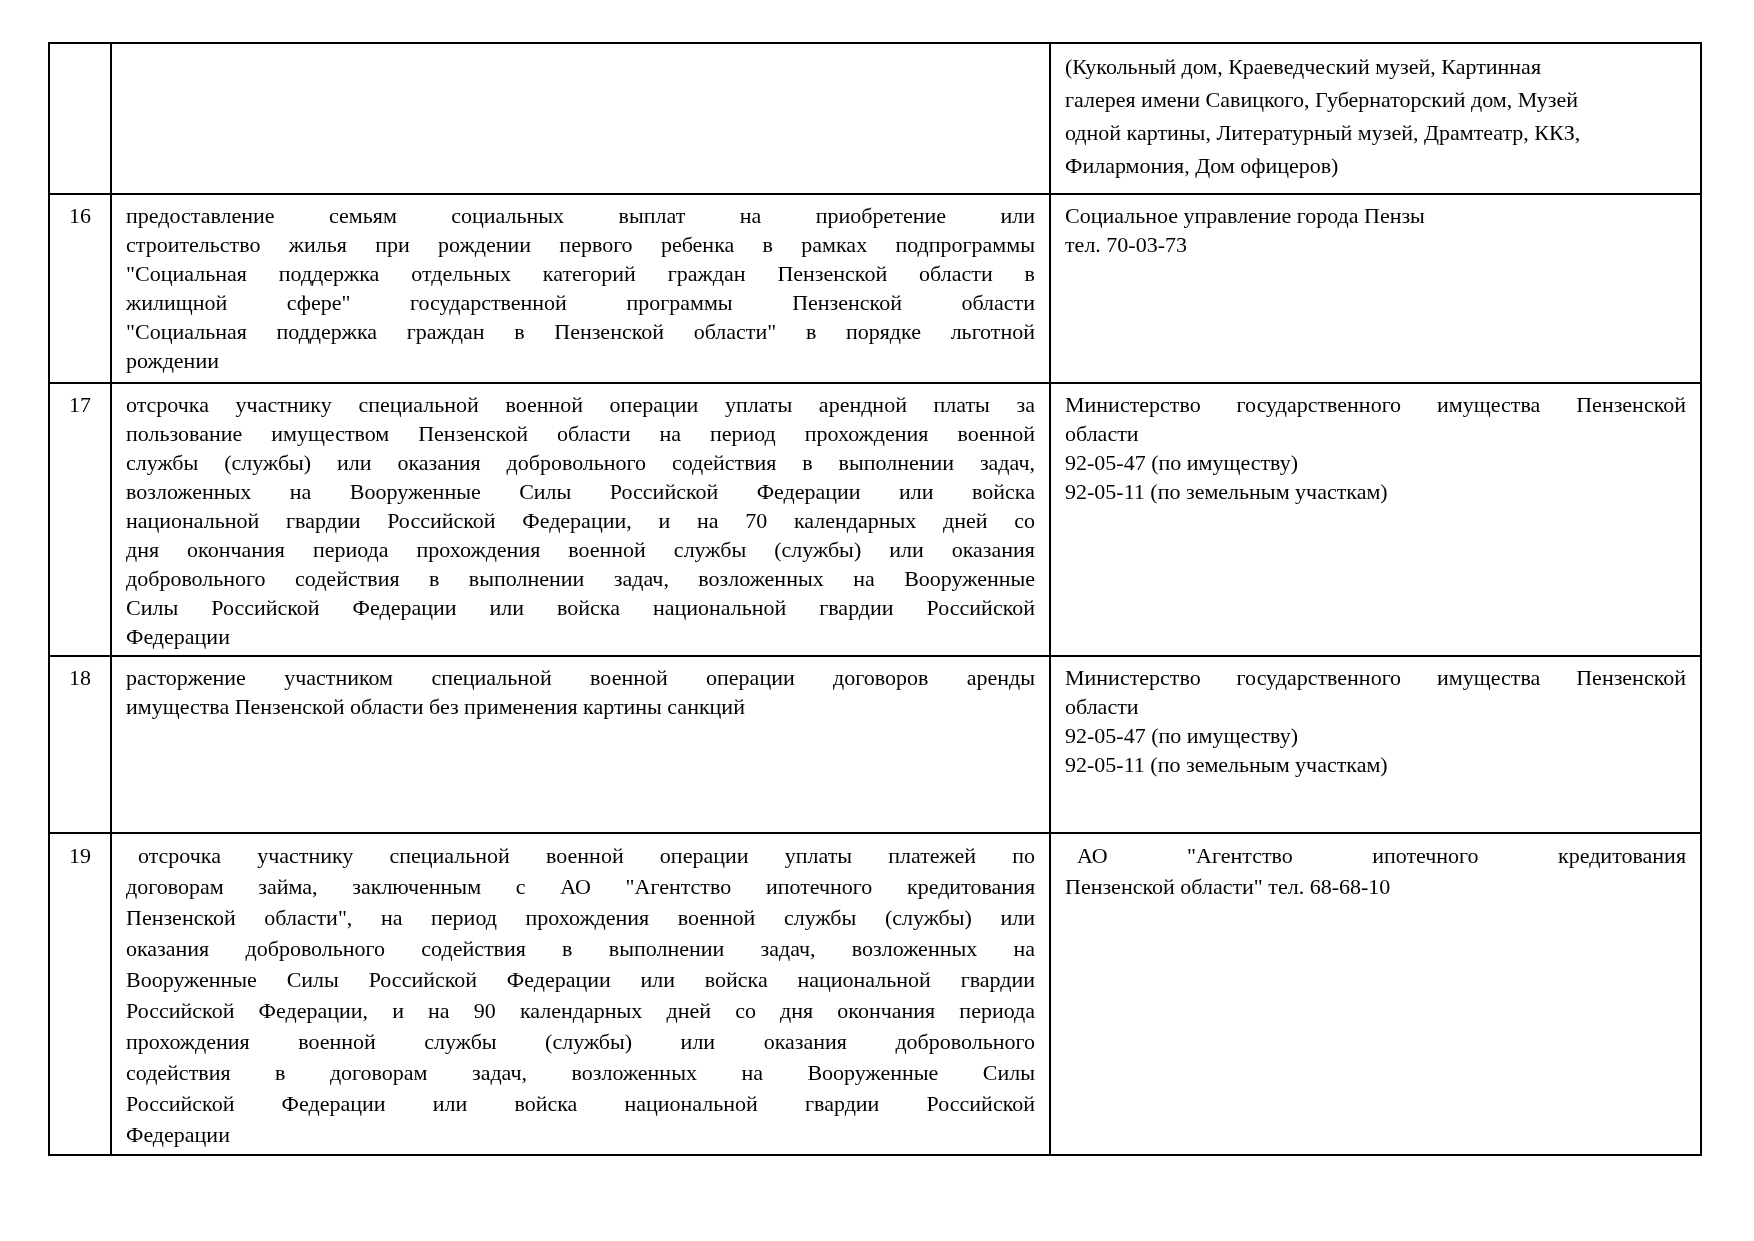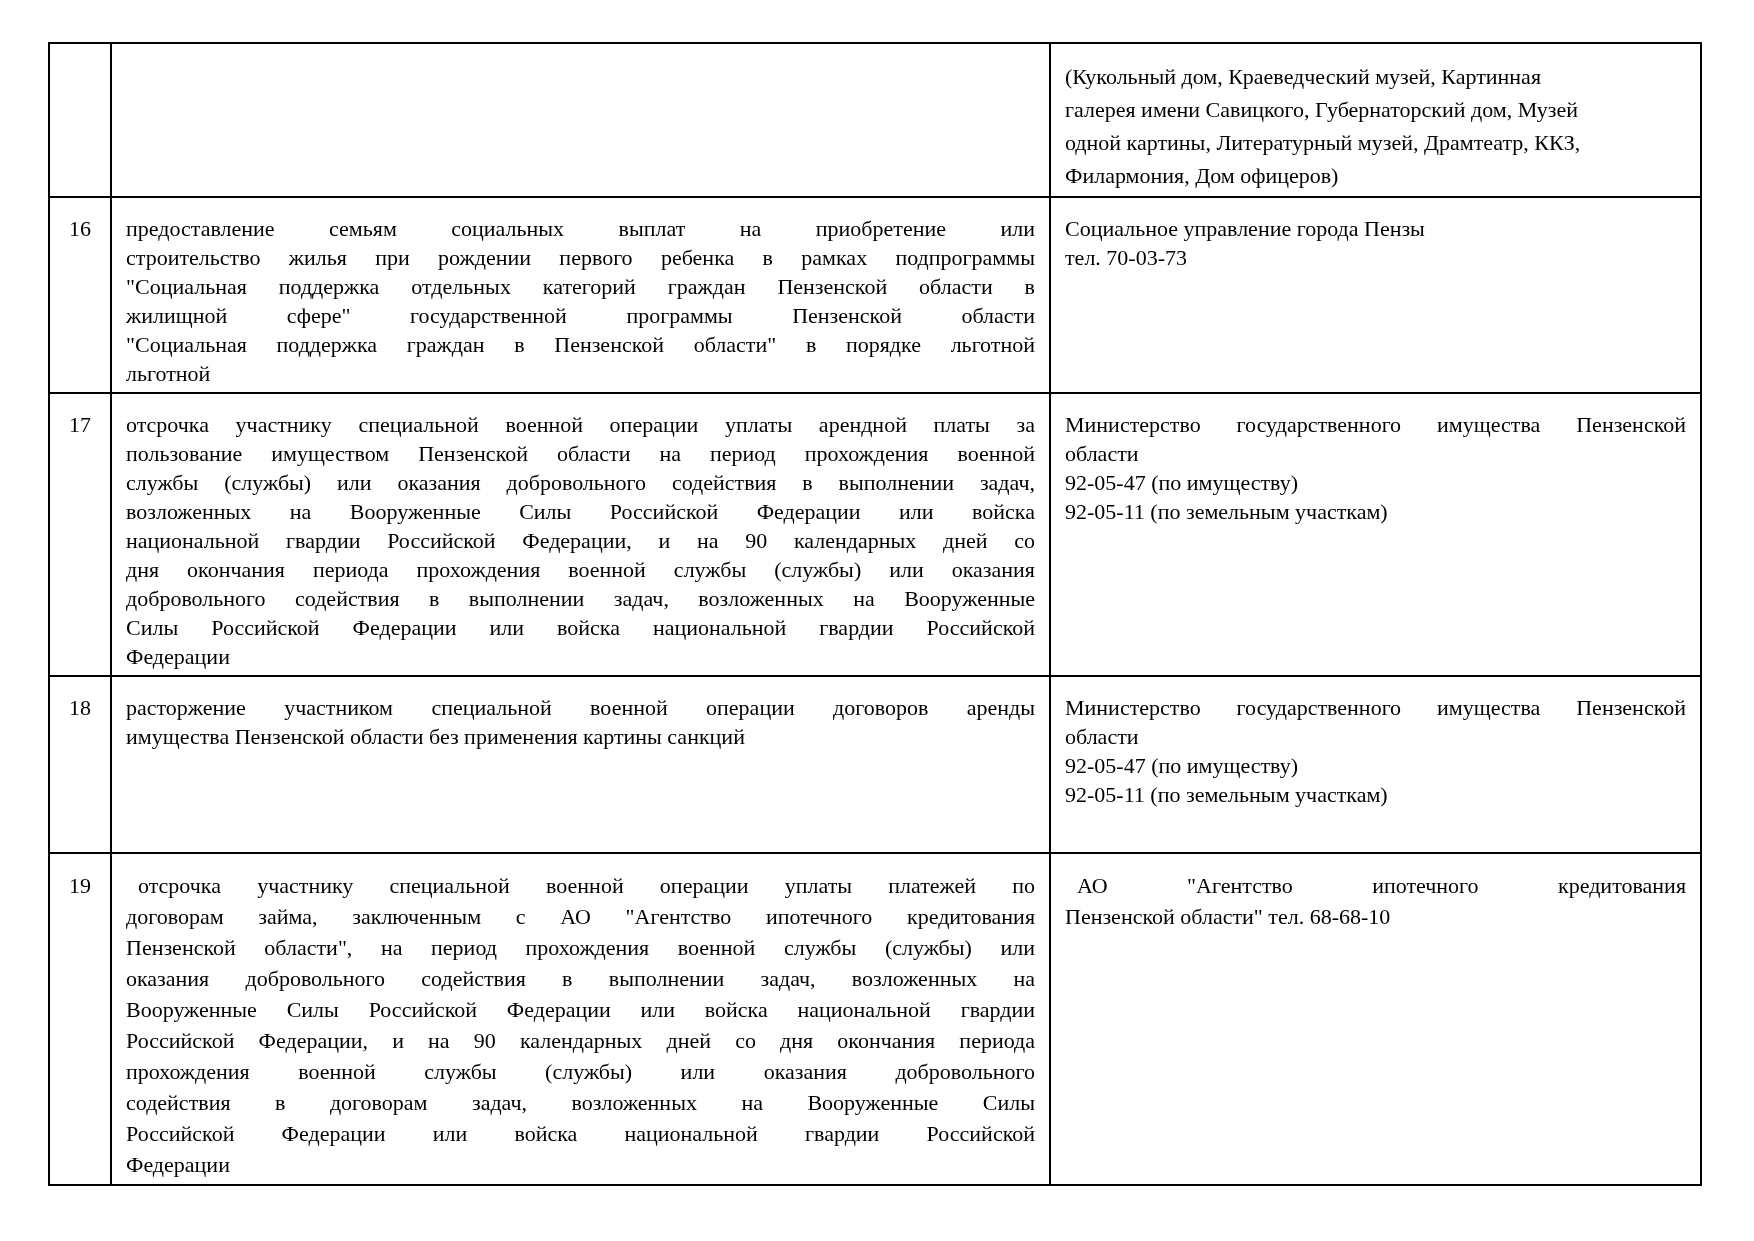--- a/index.html
+++ b/index.html
@@ -31,21 +31,21 @@
     table-layout: fixed;
   }
   table.svc col.c1 { width: 62px; }
   table.svc col.c2 { width: 939px; }
   table.svc col.c3 { width: 651px; }
   table.svc td {
     border: 2px solid #000000;
     vertical-align: top;
     font-size: 22px;
     line-height: 29px;
-    padding: 16px 14px 4px 14px;
+    padding: 6px 14px 4px 14px;
     overflow: hidden;
   }
   tr.r0 { height: 151px; }
   tr.r1 { height: 189px; }
   tr.r2 { height: 222px; }
   tr.r3 { height: 177px; }
   tr.r4 { height: 268px; }
 
   td.num {
     text-align: center;
@@ -93,40 +93,40 @@
 
     <tr class="r1">
       <td class="num">16</td>
       <td class="measure">
         <div class="just">
               <div class="ln">предоставление семьям социальных выплат на приобретение или</div>
               <div class="ln">строительство жилья при рождении первого ребенка в рамках подпрограммы</div>
               <div class="ln">"Социальная поддержка отдельных категорий граждан Пензенской области в</div>
               <div class="ln">жилищной сфере" государственной программы Пензенской области</div>
               <div class="ln">"Социальная поддержка граждан в Пензенской области" в порядке льготной</div>
-              <div class="ln">льготной</div>
+              <div class="ln">рождении</div>
             </div>
       </td>
       <td class="contact">
         <div class="plain">
               <div class="ln">Социальное управление города Пензы</div>
               <div class="ln">тел. 70-03-73</div>
             </div>
       </td>
     </tr>
 
     <tr class="r2">
       <td class="num">17</td>
       <td class="measure">
         <div class="just">
               <div class="ln">отсрочка участнику специальной военной операции уплаты арендной платы за</div>
               <div class="ln">пользование имуществом Пензенской области на период прохождения военной</div>
               <div class="ln">службы (службы) или оказания добровольного содействия в выполнении задач,</div>
               <div class="ln">возложенных на Вооруженные Силы Российской Федерации или войска</div>
-              <div class="ln">национальной гвардии Российской Федерации, и на 90 календарных дней со</div>
+              <div class="ln">национальной гвардии Российской Федерации, и на 70 календарных дней со</div>
               <div class="ln">дня окончания периода прохождения военной службы (службы) или оказания</div>
               <div class="ln">добровольного содействия в выполнении задач, возложенных на Вооруженные</div>
               <div class="ln">Силы Российской Федерации или войска национальной гвардии Российской</div>
               <div class="ln">Федерации</div>
             </div>
       </td>
       <td class="contact">
         <div class="just">
               <div class="ln">Министерство государственного имущества Пензенской</div>
               <div class="ln">области</div>

